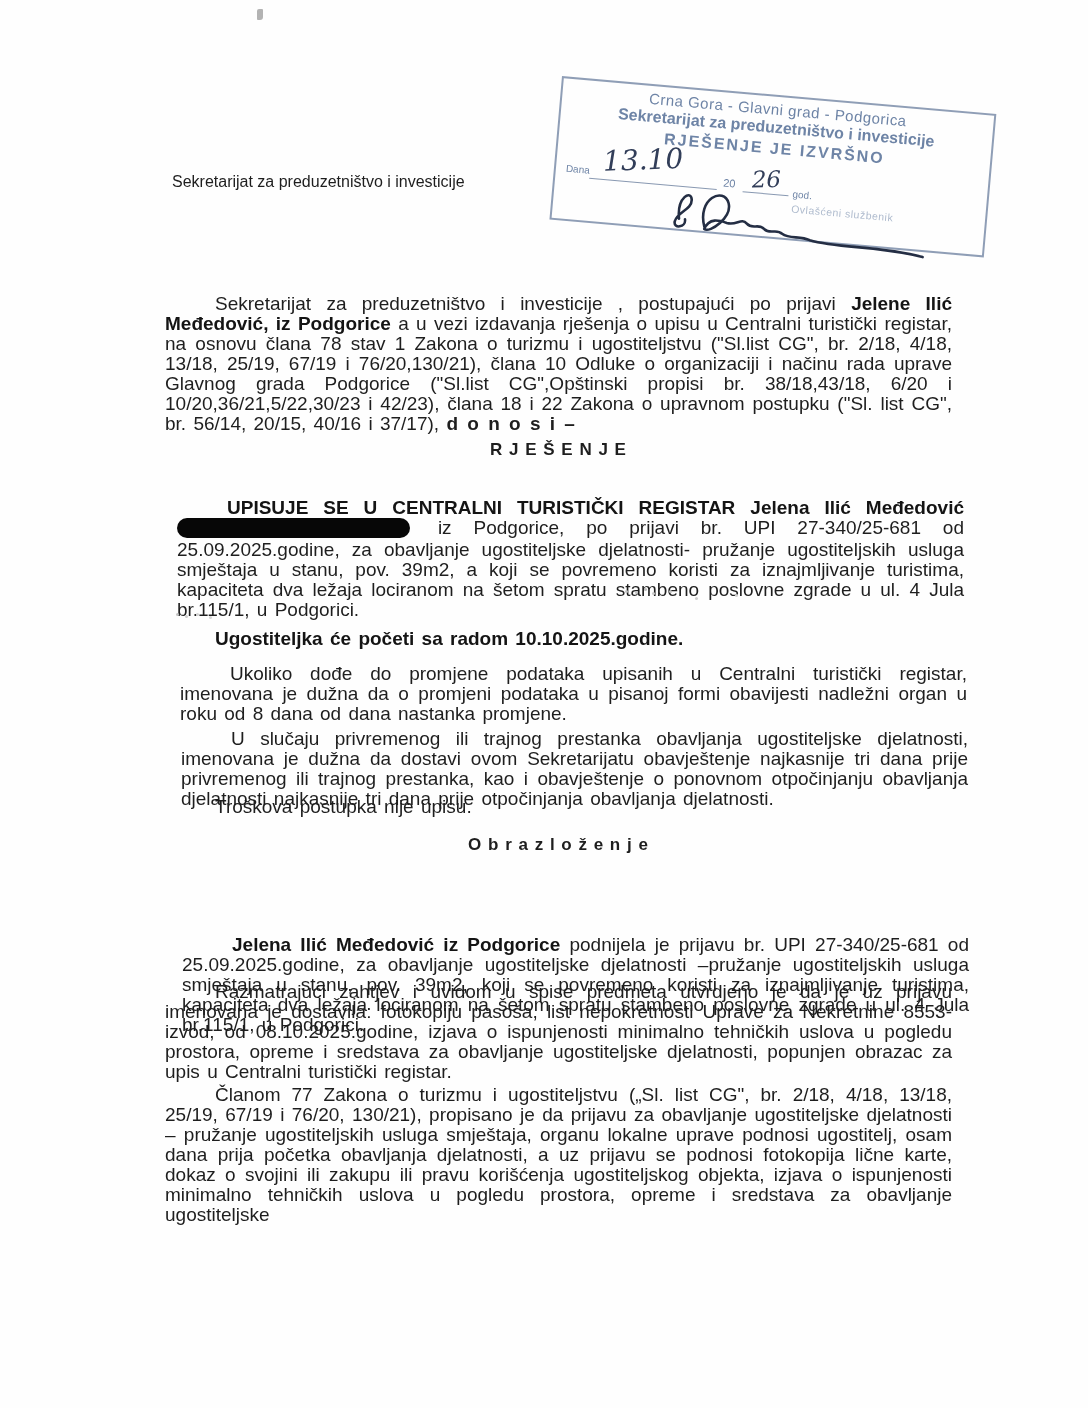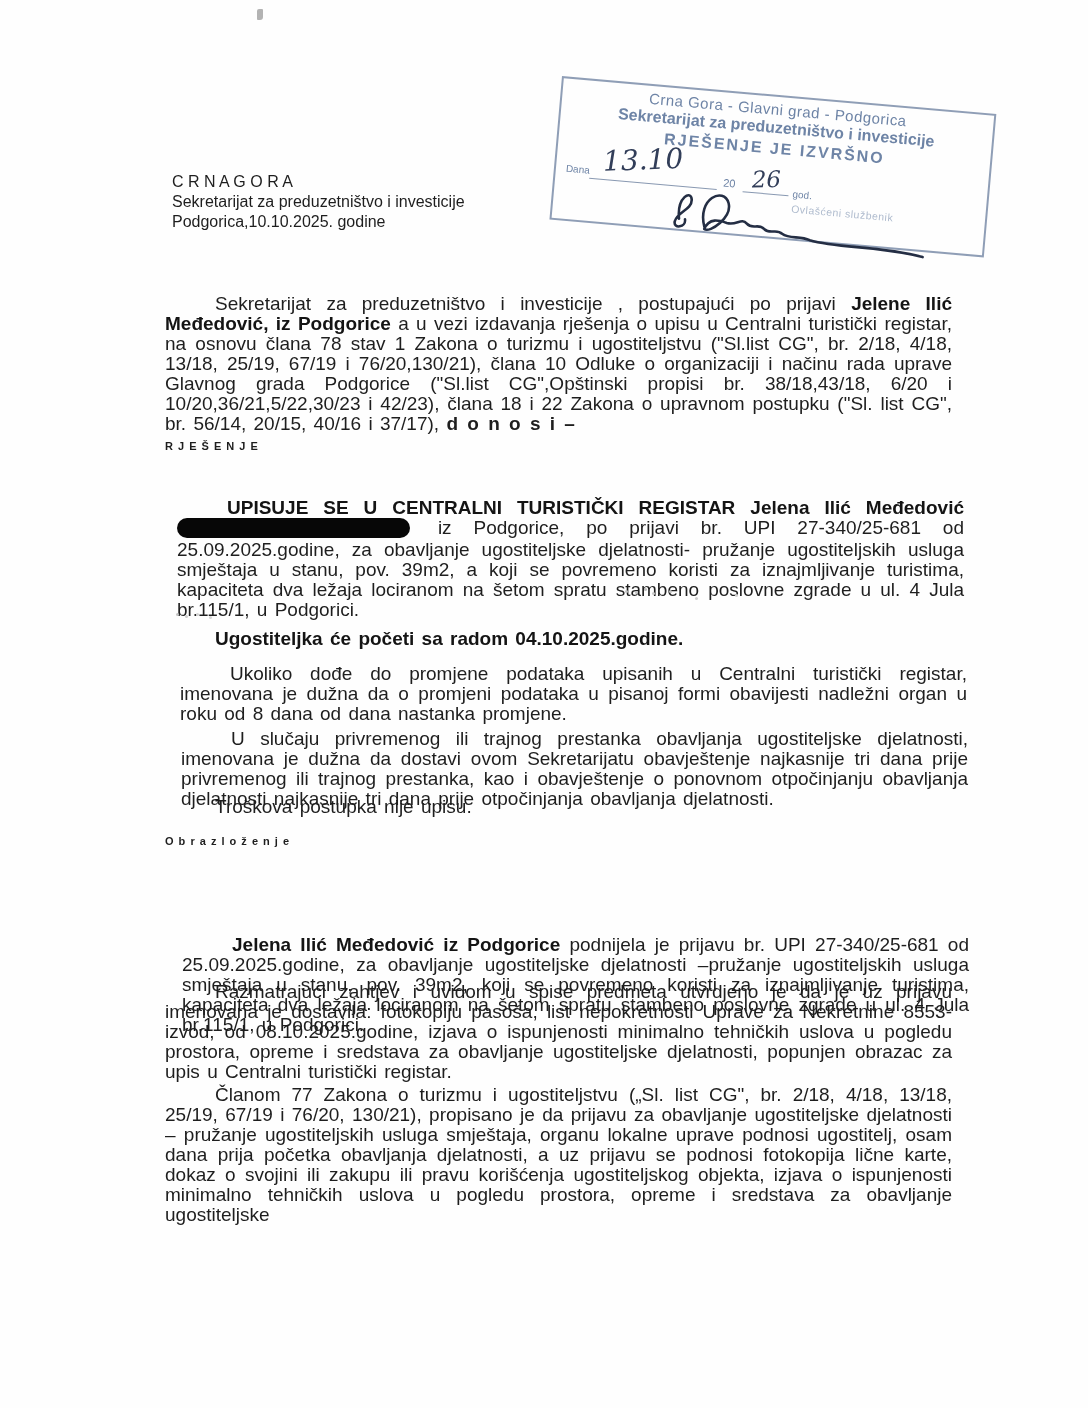--- a/index.html
+++ b/index.html
@@ -7,22 +7,22 @@
     position:relative;width:1088px;height:1408px;background:#fefefe;
     font-family:"Liberation Sans",sans-serif;color:#1e1e1e;overflow:hidden;
   }
   .abs{position:absolute;}
   
   .hdr{left:172px;top:172px;width:520px;font-size:16px;line-height:20px;}
   .hdr div{white-space:nowrap;}
   
   .para{left:165px;width:787px;font-size:19px;line-height:20px;
         text-align:justify;text-align-last:left;word-spacing:2px;text-indent:50px;}
-  .center-head{left:165px;width:787px;font-weight:bold;
-        font-size:11px;letter-spacing:1px;}
+  .center-head{left:165px;width:787px;text-align:center;font-weight:bold;
+        font-size:17px;letter-spacing:1px;}
   b,.b{font-weight:bold;color:#141414;}
   .donosi{font-weight:bold;letter-spacing:1px;}
   .redaction{display:inline-block;width:233px;height:20px;background:#070707;
         border-radius:10px;vertical-align:middle;margin:0 6px 2px 0;}
   
   .stamp{left:562px;top:76px;width:432px;height:140px;
         transform:rotate(5deg);transform-origin:0 0;
         border:2px solid rgba(106,126,158,.75);color:#6e84a6;}
   .stamp .l1{position:absolute;left:0;top:4px;width:100%;text-align:center;
         font-size:15px;letter-spacing:.5px;}
@@ -56,23 +56,21 @@
         33px 3px #d6d6d6;}
 </style>
 </head>
 <body>
 
 <div class="page">
 
   <div class="abs speck-top"></div>
 
   <div class="abs hdr">
-    <div>C R N A  G O R A</div>
     <div>Sekretarijat za preduzetništvo i investicije</div>
-    <div>Podgorica,10.10.2025. godine</div>
   </div>
 
   <div class="abs stamp">
     <div class="l1">Crna Gora - Glavni grad - Podgorica</div>
     <div class="l2">Sekretarijat za preduzetništvo i investicije</div>
     <div class="l3">RJEŠENJE JE IZVRŠNO</div>
     <div class="dana">Dana</div>
     <div class="uline1"></div>
     <div class="hw-date">13.10</div>
     <div class="pr20">20</div>
@@ -93,21 +91,21 @@
   </p>
 
   <div class="abs center-head" style="top:440px;">R J E Š E N J E</div>
 
   <p class="abs para" style="top:486px;margin:12px;">
     <b>UPISUJE SE   U CENTRALNI TURISTIČKI   REGISTAR   </b><b>Jelena Ilić Međedović</b>
     <span class="redaction"></span><span> iz Podgorice, po prijavi br. UPI 27-340/25-681 od 25.09.2025.godine, za obavljanje ugostiteljske djelatnosti- pružanje ugostiteljskih usluga smještaja u stanu, pov. 39m2, a koji se povremeno koristi za iznajmljivanje turistima, kapaciteta dva ležaja lociranom na šetom spratu stambeno poslovne zgrade u ul. 4 Jula br.115/1, u Podgorici.</span>
   </p>
 
   <p class="abs para" style="top:629px;margin:0;">
-    <b>Ugostiteljka će početi sa radom 04.10.2025.godine.</b>
+    <b>Ugostiteljka će početi sa radom 10.10.2025.godine.</b>
   </p>
 
   <p class="abs para" style="top:649px;margin:15px;">Ukoliko dođe do promjene podataka upisanih u Centralni turistički registar, imenovana je dužna da o promjeni podataka u pisanoj formi obavijesti nadležni organ u roku od 8 dana od dana nastanka promjene.</p>
 
   <p class="abs para" style="top:713px;margin:16px;">U slučaju privremenog ili trajnog prestanka obavljanja ugostiteljske djelatnosti, imenovana je dužna da dostavi ovom Sekretarijatu obavještenje najkasnije tri dana prije privremenog ili trajnog prestanka, kao i obavještenje o ponovnom otpočinjanju obavljanja djelatnosti najkasnije tri dana prije otpočinjanja obavljanja djelatnosti.</p>
 
   <p class="abs para" style="top:797px;margin:0;">Troškova postupka nije upisu.</p>
 
   <div class="abs center-head" style="top:835px;">O b r a z l o ž e n j e</div>
 

